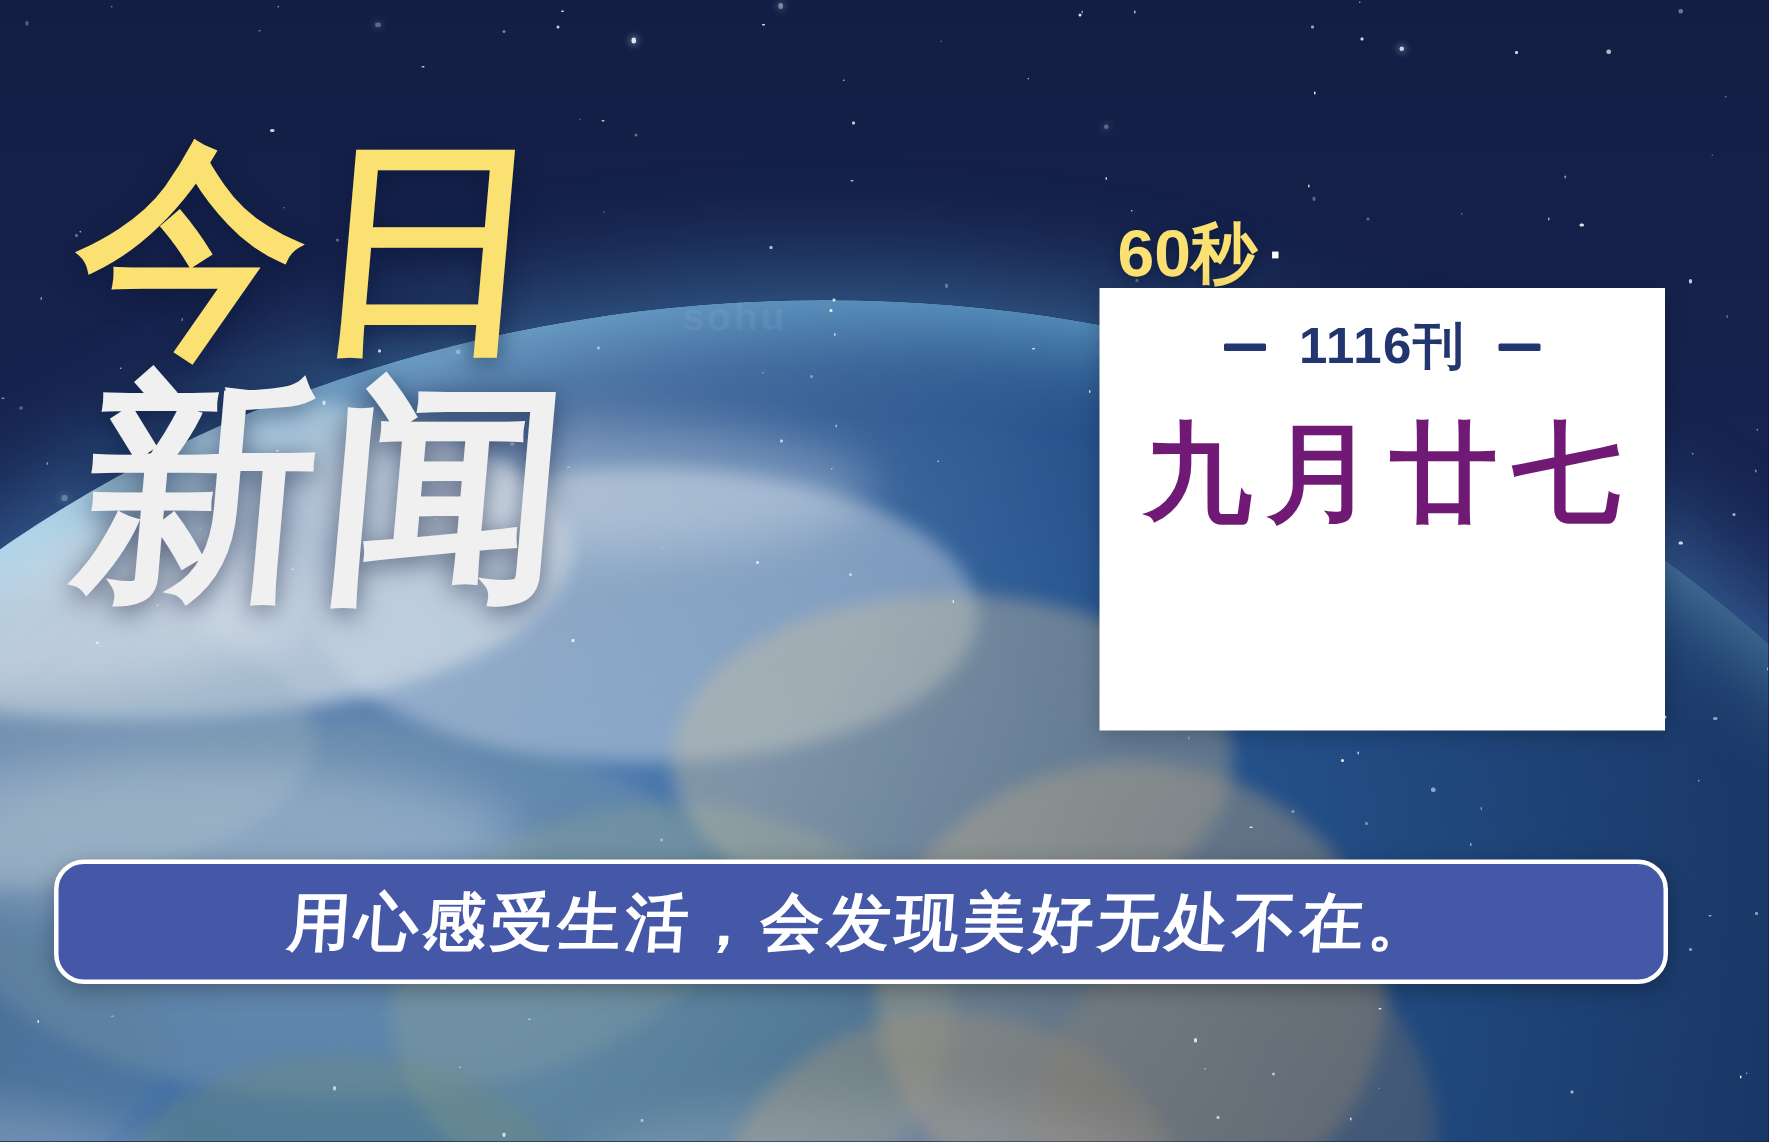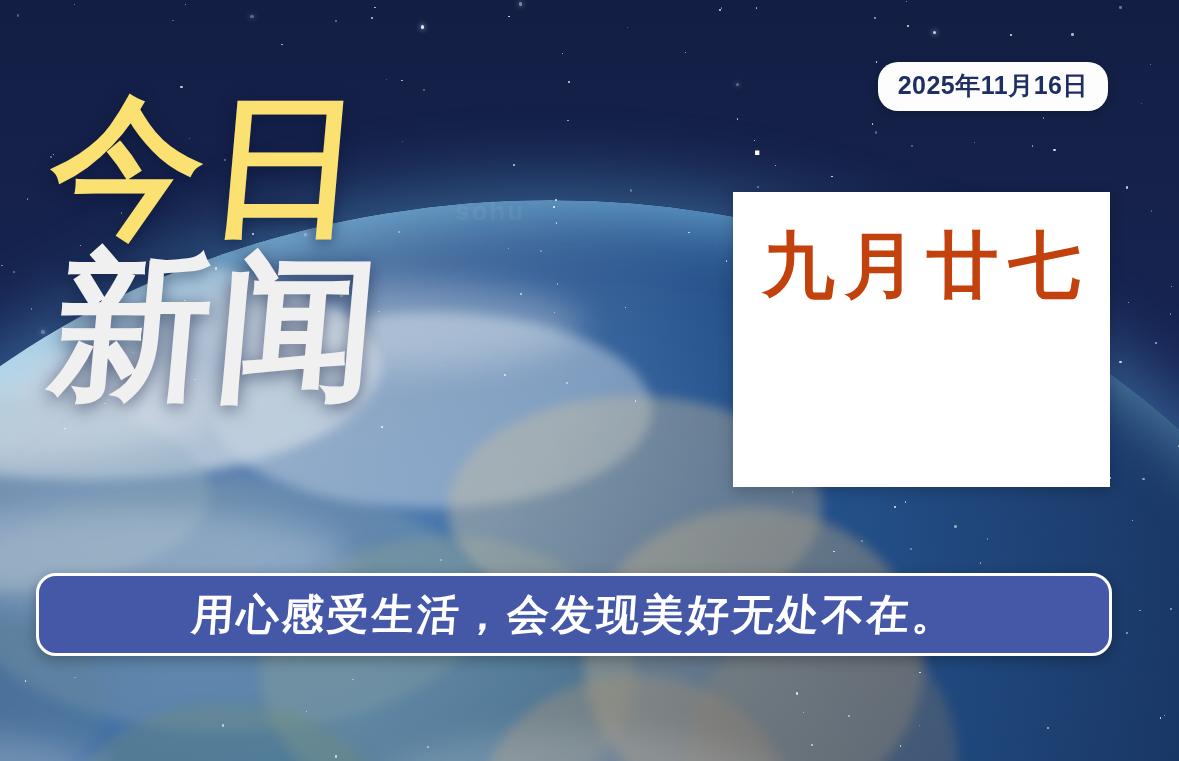--- a/index.html
+++ b/index.html
@@ -186,21 +186,21 @@
   .issue-text { letter-spacing:1px; }
   .weekday {
     color:#23356e;
     font-weight:bold;
     font-size:62px;
     letter-spacing:10px;
     margin-top:6px;
     text-indent:10px;
   }
   .lunar {
-    color:#c2410c;
+    color:#701a75;
     font-weight:bold;
     font-size:72px;
     letter-spacing:10px;
     margin-top:10px;
     text-indent:10px;
   }
 
   
   .banner {
     position:absolute;
@@ -434,27 +434,32 @@
       <div class="star" style="left: 108.1px; top: 336.3px; width: 3.4px; height: 3.4px; opacity: 0.4; box-shadow: rgba(200, 225, 255, 0.55) 0px 0px 5px 1px;"></div>
     </div>
 
   <div class="watermark">sohu</div>
 
   <div class="title-block">
     <div class="title-line title-jinri">今日</div>
     <div class="title-line title-xinwen">新闻</div>
   </div>
 
-  <div class="date-pill">2025年11月16日</div>
 
   <div class="tagline">
+    <span class="tag-60">60秒</span>
     <span class="tag-dot">·</span>
   </div>
 
   <div class="date-card">
+    <div class="issue-row">
+      <span class="issue-dash"></span>
+      <span class="issue-text">1116刊</span>
+      <span class="issue-dash"></span>
+    </div>
     <div class="lunar">九月廿七</div>
   </div>
 
   <div class="banner">
     <div class="banner-text">用心感受生活，会发现美好无处不在。</div>
   </div>
 
 </div>
 
 </body></html>

